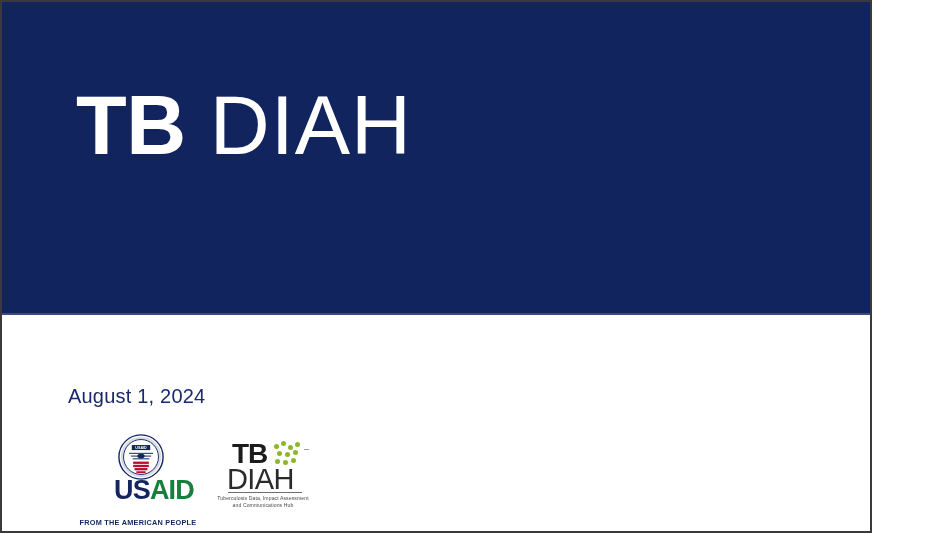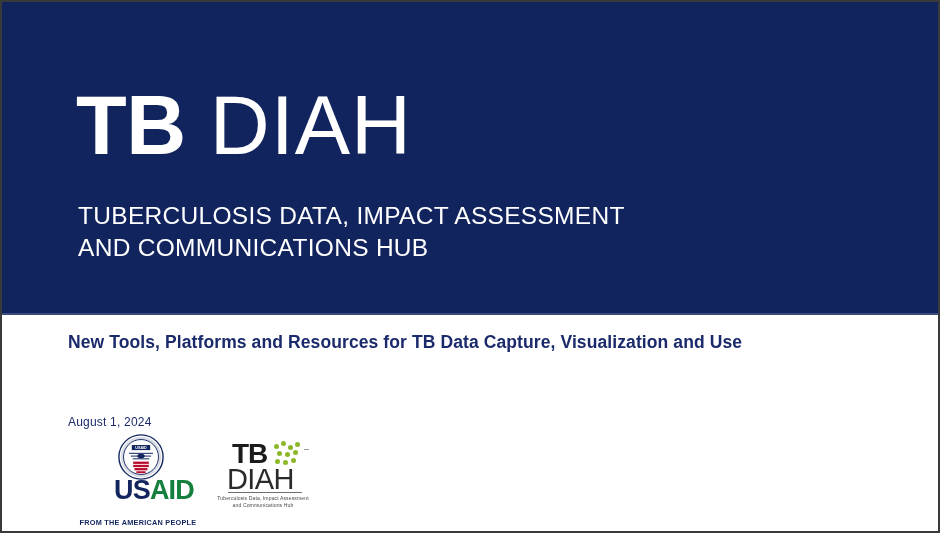--- a/index.html
+++ b/index.html
@@ -6,21 +6,21 @@
   html, body {
     margin: 0;
     padding: 0;
     background: #ffffff;
   }
   body {
     font-family: "Liberation Sans", sans-serif;
   }
   .slide {
     position: relative;
-    width: 940px;
+    width: 872px;
     height: 533px;
     box-sizing: border-box;
     background: #ffffff;
     border: 2px solid #3a3a3a;
     overflow: hidden;
   }
 
   
   .header-band {
     position: absolute;
@@ -77,23 +77,23 @@
     top: 330px;
     color: #1A2A6B;
     font-size: 17.5px;
     font-weight: bold;
     letter-spacing: 0.1px;
     white-space: nowrap;
   }
   .talk-date {
     position: absolute;
     left: 66px;
-    top: 413px;
+    top: 383px;
     color: #1A2A6B;
-    font-size: 12px;
+    font-size: 20px;
     font-weight: normal;
     letter-spacing: 0.2px;
     white-space: nowrap;
   }
 
   
   .logo-row {
     position: absolute;
     left: 66px;
     top: 430px;
@@ -215,26 +215,23 @@
 </style>
 </head>
 <body>
 
 <div class="slide">
 
   <div class="header-band">
     <div class="brand-title">
       <span class="tb">TB</span><span class="diah"> DIAH</span>
     </div>
-    <div class="brand-subtitle">TUBERCULOSIS DATA, IMPACT ASSESSMENT
-AND COMMUNICATIONS HUB</div>
   </div>
   <div class="band-edge"></div>
 
-  <div class="talk-title">New Tools, Platforms and Resources for TB Data Capture, Visualization and Use</div>
   <div class="talk-date">August 1, 2024</div>
 
   <div class="logo-row">
 
     <div class="usaid-logo">
       <svg class="usaid-seal" viewBox="0 0 100 100">
         <circle cx="50" cy="50" r="48" fill="#ffffff" stroke="#13255F" stroke-width="3"></circle>
         <circle cx="50" cy="50" r="38" fill="#ffffff" stroke="#13255F" stroke-width="2"></circle>
 
         <g fill="#13255F">

